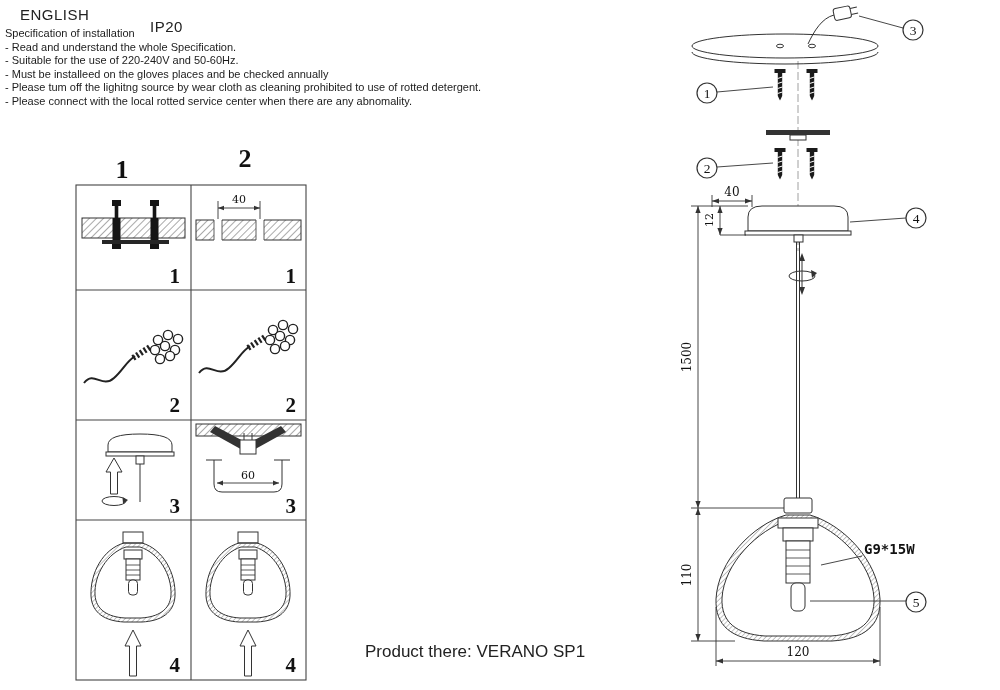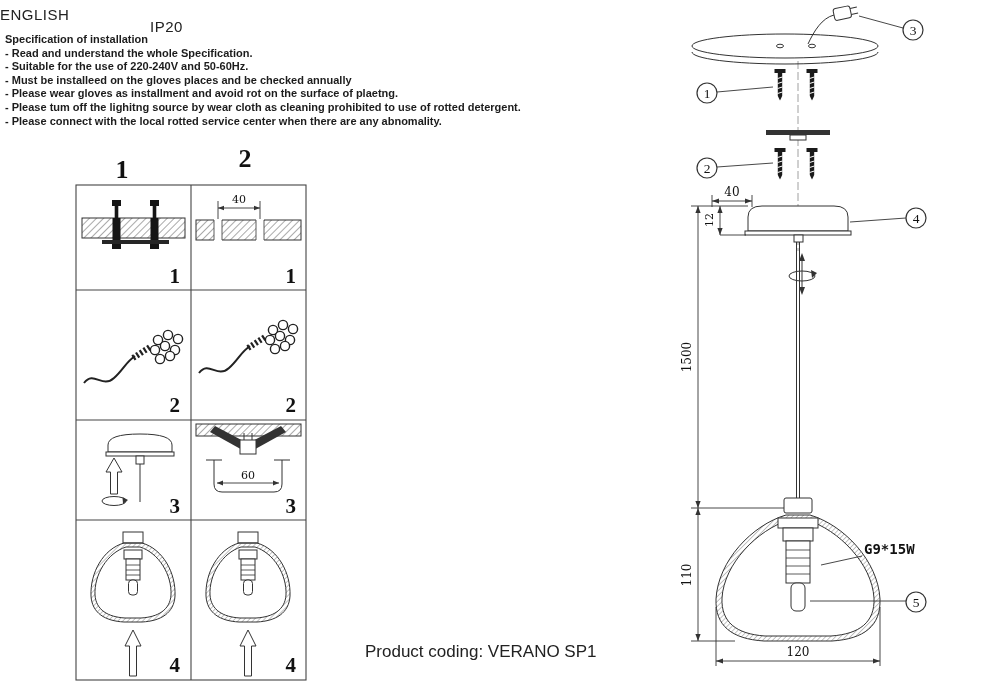--- a/index.html
+++ b/index.html
@@ -1,35 +1,34 @@
 <!DOCTYPE html>
 <html><head>
 <meta charset="utf-8">
 <style>
   html,body{margin:0;padding:0;}
   body{width:1000px;height:690px;background:#ffffff;font-family:"Liberation Sans",sans-serif;color:#1a1a1a;position:relative;overflow:hidden;}
   .abs{position:absolute;}
   .hdr{font-size:15px;letter-spacing:.5px;color:#222;}
-  .spec{left:5px;top:33px;font-weight:bold;}
+  .spec{left:5px;top:27px;}
   .spec div{font-size:11px;line-height:13.6px;white-space:nowrap;color:#1c1c1c;}
   .coding{left:365px;top:642px;font-size:17px;color:#222;}
   svg{display:block;}
 </style>
 </head>
 <body>
 
-<div class="abs hdr" style="left:0;top:6px">ENGLISH</div>
+<div class="abs hdr" style="left:20px;top:6px">ENGLISH</div>
 <div class="abs hdr" style="left:150px;top:18px">IP20</div>
 
 <div class="abs spec">
   <div>Specification of installation</div>
   <div>- Read and understand the whole Specification.</div>
   <div>- Suitable for the use of 220-240V and 50-60Hz.</div>
   <div>- Must be installeed on the gloves places and be checked annually</div>
-  <div>- Please wear gloves as installment and avoid rot on the surface of plaetng.</div>
   <div>- Please tum off the lighitng source by wear cloth as cleaning prohibited to use of rotted detergent.</div>
   <div>- Please connect with the local rotted service center when there are any abnomality.</div>
 </div>
 
 <svg class="abs" style="left:68px;top:140px" width="250" height="548" viewBox="0 0 250 548">
   <defs>
     <pattern id="hatch-band" patternUnits="userSpaceOnUse" width="5" height="5" patternTransform="rotate(45)">
       <line x1="0" y1="0" x2="0" y2="5" stroke="#555" stroke-width="1"></line>
     </pattern>
     <pattern id="hatch-glass" patternUnits="userSpaceOnUse" width="3.5" height="3.5" patternTransform="rotate(45)">
@@ -299,13 +298,13 @@
   <g font-family="DejaVu Serif, serif" fill="#111">
     <text x="92" y="191" text-anchor="middle" font-size="12">40</text>
     <text x="73" y="215" text-anchor="middle" font-size="11" transform="rotate(-90 73 215)">12</text>
     <text x="51" y="352" text-anchor="middle" font-size="12" transform="rotate(-90 51 352)">1500</text>
     <text x="51" y="570" text-anchor="middle" font-size="12" transform="rotate(-90 51 570)">110</text>
     <text x="158" y="651" text-anchor="middle" font-size="12">120</text>
   </g>
   <text x="224" y="549" font-family="DejaVu Sans Mono, monospace" font-weight="bold" font-size="14" fill="#111">G9*15W</text>
 </svg>
 
-<div class="abs coding">Product coding: VERANO SP1</div>
+<div class="abs coding">Product there: VERANO SP1</div>
 
 </body></html>

